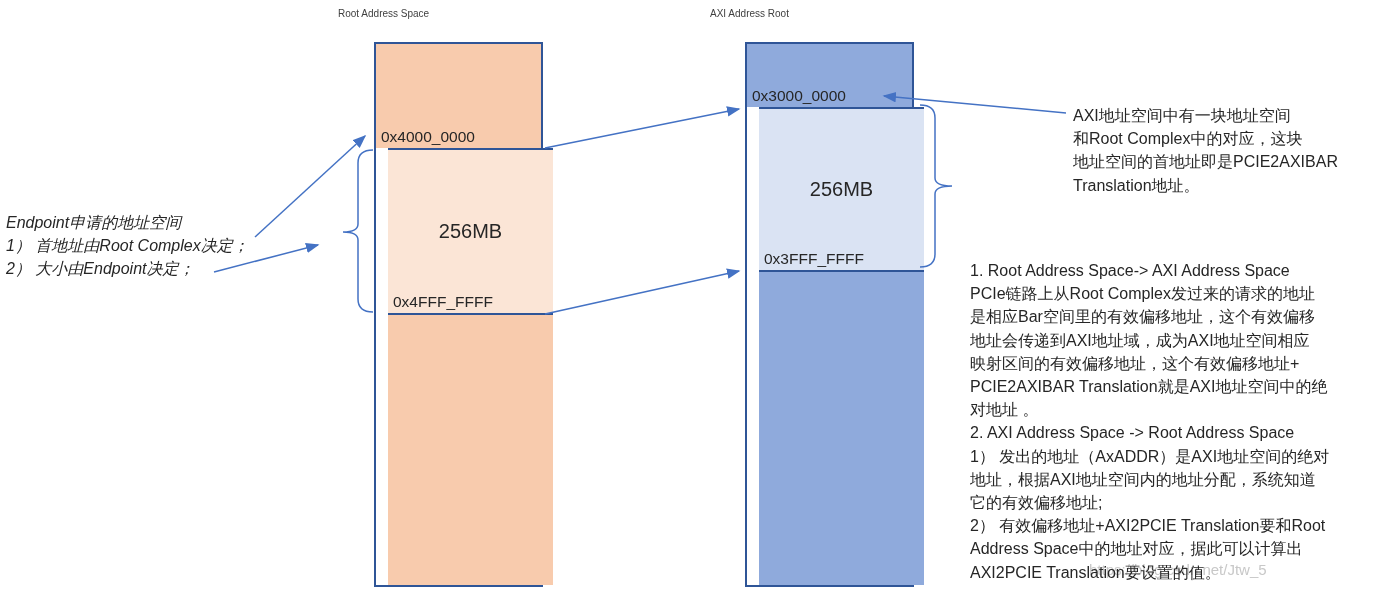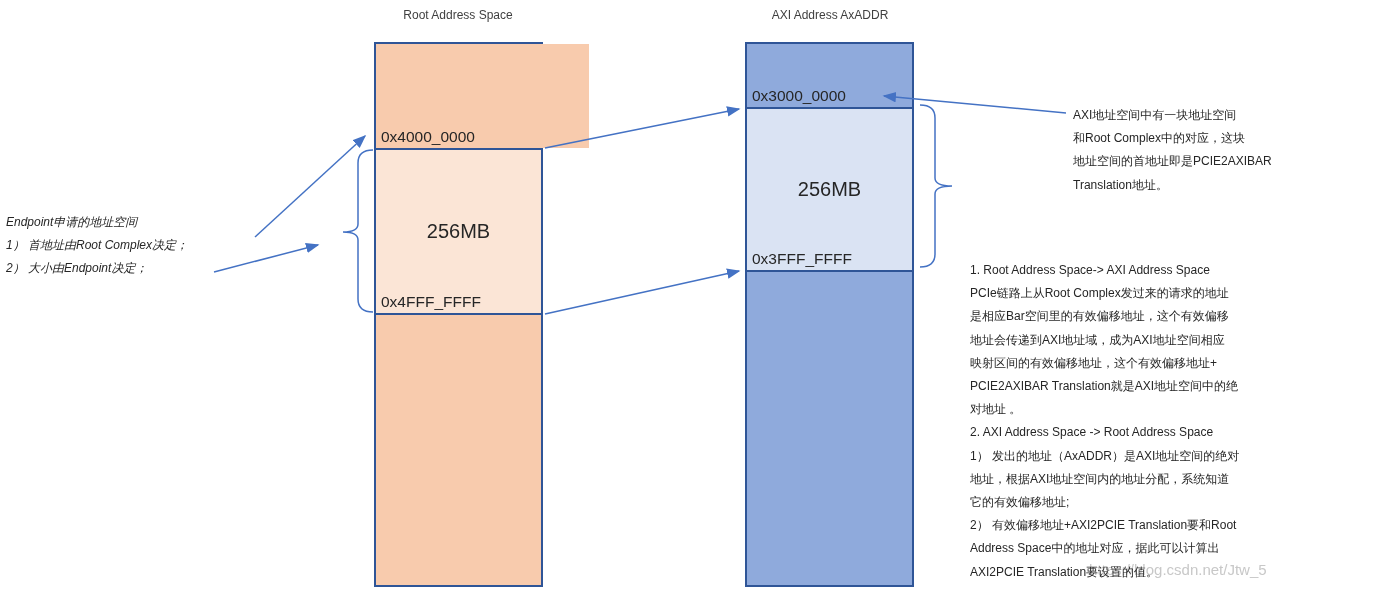--- a/index.html
+++ b/index.html
@@ -1,64 +1,64 @@
 <!DOCTYPE html>
 <html style="--border: #2F5597; --arrow: #4472C4; --root_upper: #F8CBAD; --root_mapped: #FBE5D6; --axi_upper: #8FAADC; --axi_mapped: #DAE3F3; --text: #2B2B2B; --muted: #3F3F3F; --watermark: #C8C8C8;"><head>
 <meta charset="utf-8">
 <style>
   html,body{margin:0;padding:0;background:#fff;}
   .stage{
     position:relative;width:1391px;height:591px;overflow:hidden;background:#fff;
     font-family:"Liberation Sans","DejaVu Sans",sans-serif;color:var(--text,#2b2b2b);
   }
   .col-title{
-    position:absolute;top:8px;width:240px;text-align:center;
-    font-size:12px;color:var(--muted,#3f3f3f);
+    position:absolute;top:8px;width:240px;text-align:left;
+    font-size:10px;color:var(--muted,#3f3f3f);
   }
   .root-title{left:338px;}
   .axi-title{left:710px;}
   .column{
     position:absolute;top:42px;width:165px;height:541px;
     border:2px solid var(--border,#2F5597);z-index:1;
   }
   .col-root{left:374px;}
   .col-axi{left:745px;}
   .seg{position:relative;width:100%;}
-  .seg.divided{border-top:2px solid var(--border,#2F5597);}
-  .root-seg1{height:104px;background:var(--root_upper,#F8CBAD);padding-left:48px;}
+  .seg.divided{border-top:2px solid var(--border,#2F5597);margin-left:12px;}
+  .root-seg1{height:104px;background:var(--root_upper,#F8CBAD);}
   .root-seg2{height:163px;background:var(--root_mapped,#FBE5D6);}
   .root-seg3{height:270px;background:var(--root_upper,#F8CBAD);}
   .axi-seg1{height:63px;background:var(--axi_upper,#8FAADC);}
   .axi-seg2{height:161px;background:var(--axi_mapped,#DAE3F3);}
   .axi-seg3{height:313px;background:var(--axi_upper,#8FAADC);}
   .addr{
     position:absolute;left:5px;bottom:2px;font-size:15.5px;color:#262626;white-space:nowrap;
   }
   .size-wrap{
     position:absolute;inset:0;display:flex;align-items:center;justify-content:center;
   }
   .size{font-size:20px;color:#262626;}
   .note{position:absolute;z-index:2;}
-  .note .line{font-size:12px;line-height:23.2px;white-space:nowrap;color:#262626;}
+  .note .line{font-size:16px;line-height:23.2px;white-space:nowrap;color:#262626;}
   .endpoint-note{left:6px;top:211px;font-style:italic;}
   .axibar-note{left:1073px;top:104px;}
   .translation-note{left:970px;top:259px;}
   .watermark{
     position:absolute;left:1089px;top:561px;z-index:1;
     font-size:15px;color:var(--watermark,#C8C8C8);white-space:nowrap;
   }
   .overlay{position:absolute;left:0;top:0;z-index:3;pointer-events:none;}
 </style>
 </head>
 <body>
 
 <div class="stage">
 
   <div class="col-title root-title">Root Address Space</div>
-  <div class="col-title axi-title">AXI Address AxADDR</div>
+  <div class="col-title axi-title">AXI Address Root</div>
 
   <div class="column col-root">
     <div class="seg root-seg1">
       <span class="addr">0x4000_0000</span>
     </div>
     <div class="seg divided root-seg2">
       <div class="size-wrap">
         <span class="size">256MB</span>
       </div>
       <span class="addr">0x4FFF_FFFF</span>

